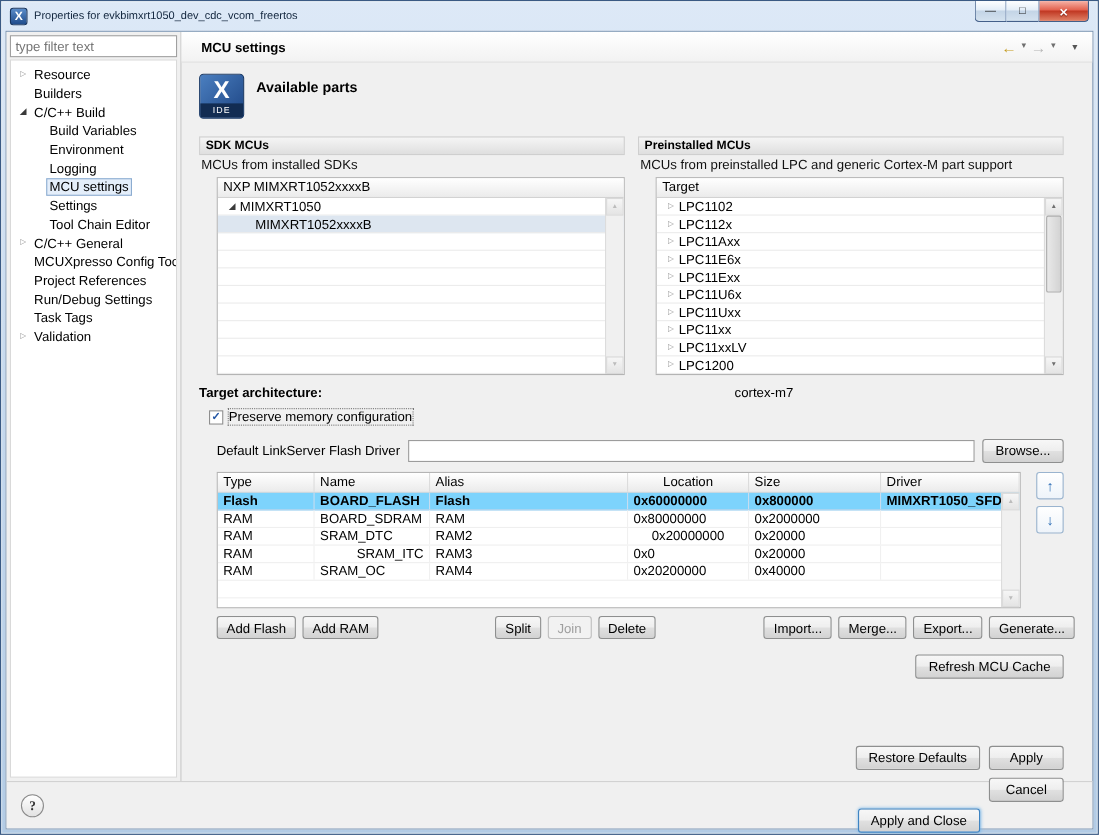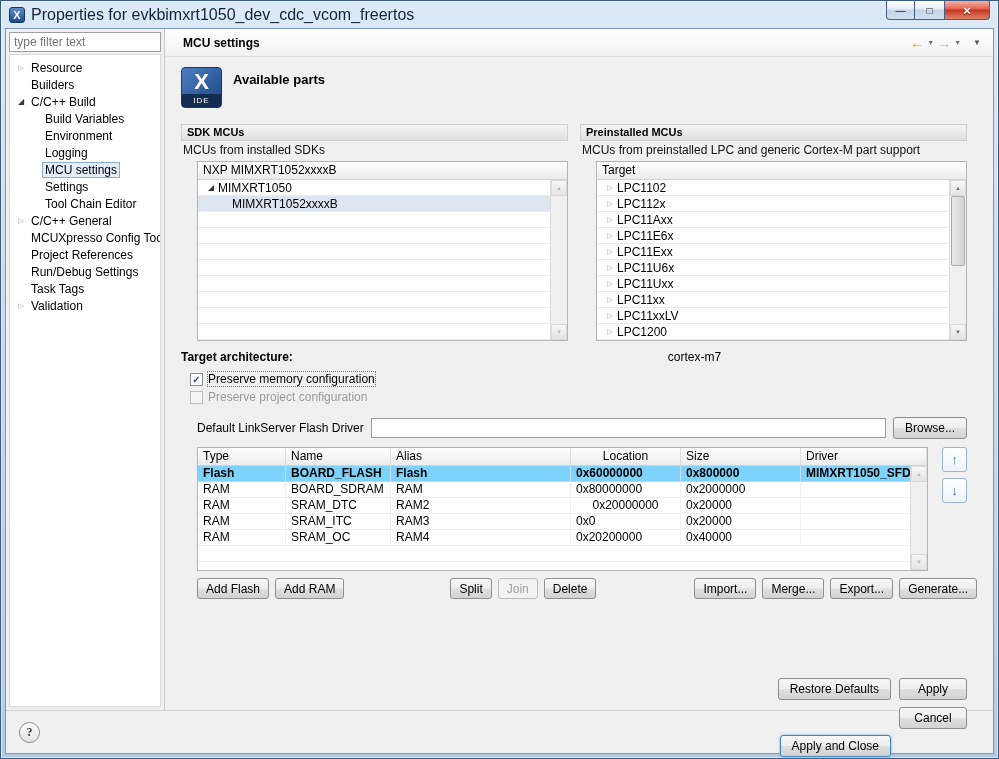--- a/index.html
+++ b/index.html
@@ -7,21 +7,21 @@
   body { font-family:"Liberation Sans", sans-serif; font-size:12px; color:#000; }
 
   
   .window { position:relative; width:999px; height:759px; border:1px solid #3a5a84;
     background:linear-gradient(180deg,#dde9f7 0%,#c6d9ee 45%,#b2cbe5 100%);
     box-shadow:inset 0 0 0 1px rgba(255,255,255,.55); overflow:hidden; }
   .titlebar { height:27px; display:flex; align-items:center; padding:0 8px; }
   .title-icon { width:16px; height:16px; border-radius:3px; flex:0 0 auto;
     background:linear-gradient(#5a8cc9,#1f4c8c); border:1px solid #17355f;
     color:#fff; font-weight:bold; font-size:11px; display:flex; align-items:center; justify-content:center; }
-  .title-text { margin-left:6px; font-size:16px; color:#10243c; white-space:nowrap; }
+  .title-text { margin-left:6px; font-size:10px; color:#10243c; white-space:nowrap; }
   .win-controls { position:absolute; top:0; right:8px; display:flex; }
   .win-btn { width:29px; height:19px; border:1px solid #44608a; border-top:none;
     background:linear-gradient(#fdfeff,#e3edf7 45%,#c3d4e6 50%,#d4e2ef);
     display:flex; align-items:center; justify-content:center; font-size:10px; color:#1c1c1c; }
   .win-btn.min { border-radius:0 0 0 4px; }
   .win-btn.max { border-left:none; border-right:none; }
   .win-btn.close { width:46px; border-radius:0 0 4px 0; color:#fff; font-size:13px; font-weight:bold;
     background:linear-gradient(#f6b1a5,#e2614e 45%,#c03722 50%,#e08166); text-shadow:0 1px 1px #7a1b0d; }
 
   .dialog { position:absolute; left:4px; right:4px; top:27px; bottom:4px;
@@ -350,24 +350,20 @@
             <span class="target-label">Target architecture:</span>
             <span class="target-value">cortex-m7</span>
           </div>
 
           <div class="check-row">
             <span class="cbox">
                 <span>✓</span>
               </span>
             <span class="check-label focus">Preserve memory configuration</span>
           </div>
-          <div class="check-row">
-            <span class="cbox off"></span>
-            <span class="check-label dis">Preserve project configuration</span>
-          </div>
 
 
           <div class="flash-row">
             <span>Default LinkServer Flash Driver</span>
             <input class="flash-input" type="text" value="" style="">
             <button class="btn">Browse...</button>
           </div>
 
           <div class="mem-table-row">
             <div class="mem-table">
@@ -399,21 +395,21 @@
                   <div class="mem-row">
                     <div class="mem-cell" style="width: 88px;">RAM</div>
                     <div class="mem-cell" style="width: 105px;">SRAM_DTC</div>
                     <div class="mem-cell" style="width: 180px;">RAM2</div>
                     <div class="mem-cell" style="width: 110px; text-align: center;">0x20000000</div>
                     <div class="mem-cell" style="width: 120px;">0x20000</div>
                     <div class="mem-cell" style="flex: 1 1 0%;"></div>
                   </div>
                   <div class="mem-row">
                     <div class="mem-cell" style="width: 88px;">RAM</div>
-                    <div class="mem-cell" style="width: 105px;">SRAM_ITC</div>
+                    <div class="mem-cell" style="width: 105px; text-align: right;">SRAM_ITC</div>
                     <div class="mem-cell" style="width: 180px;">RAM3</div>
                     <div class="mem-cell" style="width: 110px;">0x0</div>
                     <div class="mem-cell" style="width: 120px;">0x20000</div>
                     <div class="mem-cell" style="flex: 1 1 0%;"></div>
                   </div>
                   <div class="mem-row">
                     <div class="mem-cell" style="width: 88px;">RAM</div>
                     <div class="mem-cell" style="width: 105px;">SRAM_OC</div>
                     <div class="mem-cell" style="width: 180px;">RAM4</div>
                     <div class="mem-cell" style="width: 110px;">0x20200000</div>
@@ -450,20 +446,23 @@
                 <button class="btn sm">Delete</button>
               </div>
             <div class="grp grp-right">
                 <button class="btn sm">Import...</button>
                 <button class="btn sm">Merge...</button>
                 <button class="btn sm">Export...</button>
                 <button class="btn sm">Generate...</button>
               </div>
           </div>
 
+          <div class="refresh-row">
+            <button class="btn">Refresh MCU Cache</button>
+          </div>
 
           <div class="panel-bottom">
             <button class="btn">Restore Defaults</button>
             <button class="btn wide">Apply</button>
           </div>
 
         </div>
       </div>
     </div>
 

